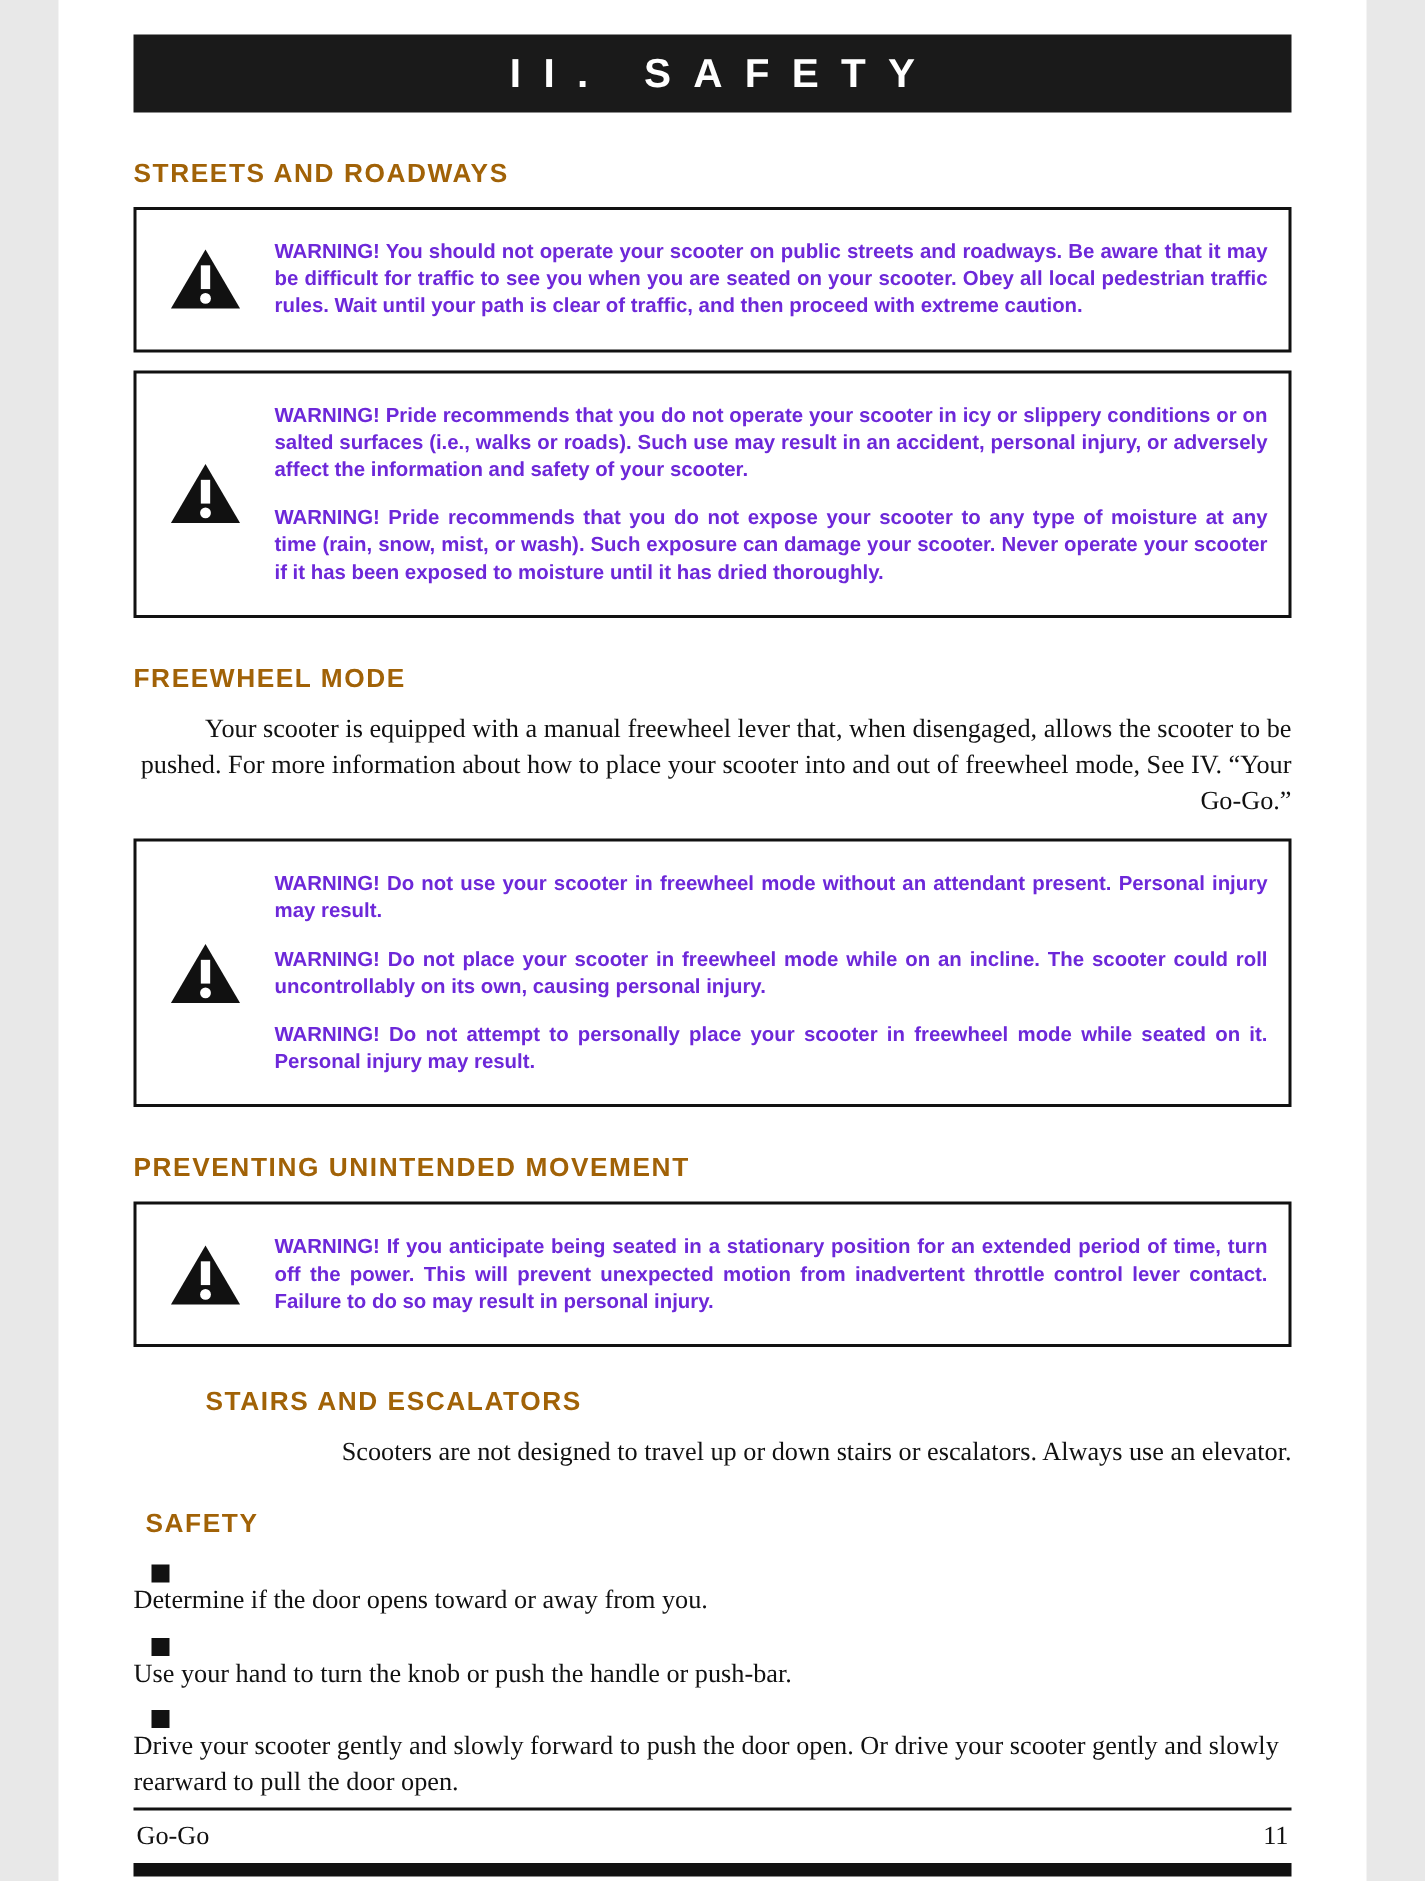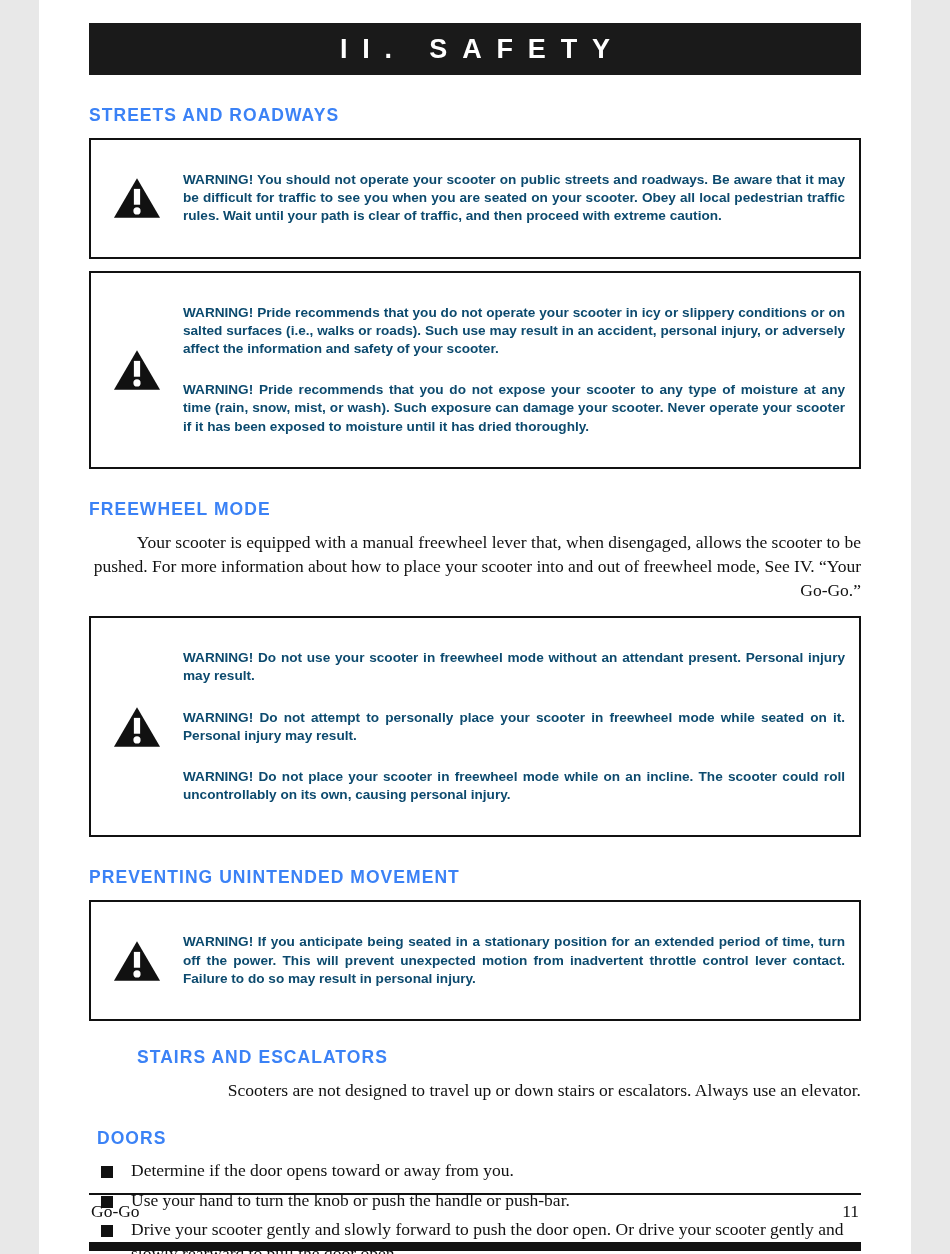--- a/index.html
+++ b/index.html
@@ -32,21 +32,21 @@
     letter-spacing: 0.55em;
     text-indent: 0.55em;
   }
 
   h2.sec {
     margin: 30px 0 10px 0;
     font-family: "Liberation Sans", sans-serif;
     font-weight: bold;
     font-size: 17.5px;
     letter-spacing: 0.06em;
-    color: #3b82f6;
+    color: #a16207;
   }
   h2.sec.tight { margin-top: 26px; margin-left: 48px; }
 
   p.body-text {
     margin: 4px 0 14px 0;
     font-size: 17.5px;
     line-height: 1.38;
     text-align: right;
   }
 
@@ -60,31 +60,31 @@
   .icon-col {
     flex: 0 0 92px;
     display: flex;
     align-items: center;
     justify-content: center;
     align-self: center;
   }
   .warn-icon { width: 48px; height: 44px; display: block; }
   .warn-text { flex: 1; }
   .warn-text p {
-    margin: 23px 0;
+    margin: 11px 0;
     font-family: "Liberation Sans", sans-serif;
     font-weight: bold;
     font-size: 13.6px;
     line-height: 1.34;
     text-align: justify;
-    color: #0c4a6e;
+    color: #6d28d9;
   }
 
   .bullets { margin: 6px 0 0 0; }
-  .bullet-row { display: flex; margin: 2px 0 6px 0; }
+  .bullet-row { display: flex; margin: 2px 0 6px 0; flex-direction: column; }
   .sq {
     flex: 0 0 12px;
     width: 12px; height: 12px;
     background: #111;
     margin: 7px 18px 0 12px;
   }
   .bullet-row p {
     margin: 0;
     font-size: 17.5px;
     line-height: 1.35;
@@ -94,21 +94,21 @@
     position: absolute;
     left: 50px;
     right: 50px;
     bottom: 0;
   }
   .footer-rule { border-top: 2.5px solid #111; }
   .footer-row {
     display: flex;
     justify-content: space-between;
     align-items: flex-end;
-    padding: 6px 2px 20px 2px;
+    padding: 6px 2px 8px 2px;
     font-size: 17.5px;
   }
   .footer-bar { height: 9px; background: #111; margin-bottom: 3px; }
 </style>
 </head>
 <body>
 
 <div class="page">
 
   <header class="title-bar">
@@ -150,43 +150,43 @@
     <div class="warnbox">
       <div class="icon-col">
         <svg class="warn-icon" viewBox="0 0 100 88" aria-hidden="true">
           <path d="M50 3 L98 85 L2 85 Z" fill="#111"></path>
           <rect x="43.5" y="25" width="13" height="33" fill="#fff"></rect>
           <circle cx="50" cy="71" r="7.5" fill="#fff"></circle>
         </svg>
       </div>
       <div class="warn-text">
         <p>WARNING! Do not use your scooter in freewheel mode without an attendant present. Personal injury may result.</p>
+        <p style="margin-top:14px;">WARNING! Do not place your scooter in freewheel mode while on an incline.  The scooter could roll uncontrollably on its own, causing personal injury.</p>
         <p style="margin-top:14px;">WARNING! Do not attempt to personally place your scooter in freewheel mode while seated on it. Personal injury may result.</p>
-        <p style="margin-top:14px;">WARNING! Do not place your scooter in freewheel mode while on an incline.  The scooter could roll uncontrollably on its own, causing personal injury.</p>
       </div>
     </div>
 
     <h2 class="sec">PREVENTING UNINTENDED MOVEMENT</h2>
     <div class="warnbox">
       <div class="icon-col">
         <svg class="warn-icon" viewBox="0 0 100 88" aria-hidden="true">
           <path d="M50 3 L98 85 L2 85 Z" fill="#111"></path>
           <rect x="43.5" y="25" width="13" height="33" fill="#fff"></rect>
           <circle cx="50" cy="71" r="7.5" fill="#fff"></circle>
         </svg>
       </div>
       <div class="warn-text">
         <p>WARNING! If you anticipate being seated in a stationary position for an extended period of time, turn off the power. This will prevent unexpected motion from inadvertent throttle control lever contact.  Failure to do so may result in personal injury.</p>
       </div>
     </div>
 
     <h2 class="sec tight">STAIRS AND ESCALATORS</h2>
     <p class="body-text">Scooters are not designed to travel up or down stairs or escalators.  Always use an elevator.</p>
 
-    <h2 class="sec tight" style="margin-left:8px;">DOORS</h2>
+    <h2 class="sec tight" style="margin-left:8px;">SAFETY</h2>
     <div class="bullets">
       <div class="bullet-row">
         <span class="sq"></span>
         <p>Determine if the door opens toward or away from you.</p>
       </div>
       <div class="bullet-row">
         <span class="sq"></span>
         <p>Use your hand to turn the knob or push the handle or push-bar.</p>
       </div>
       <div class="bullet-row">

